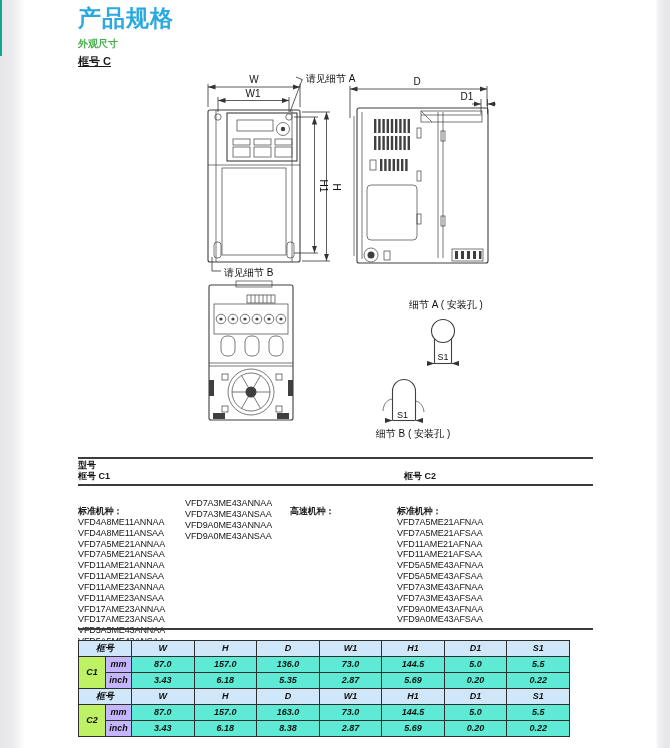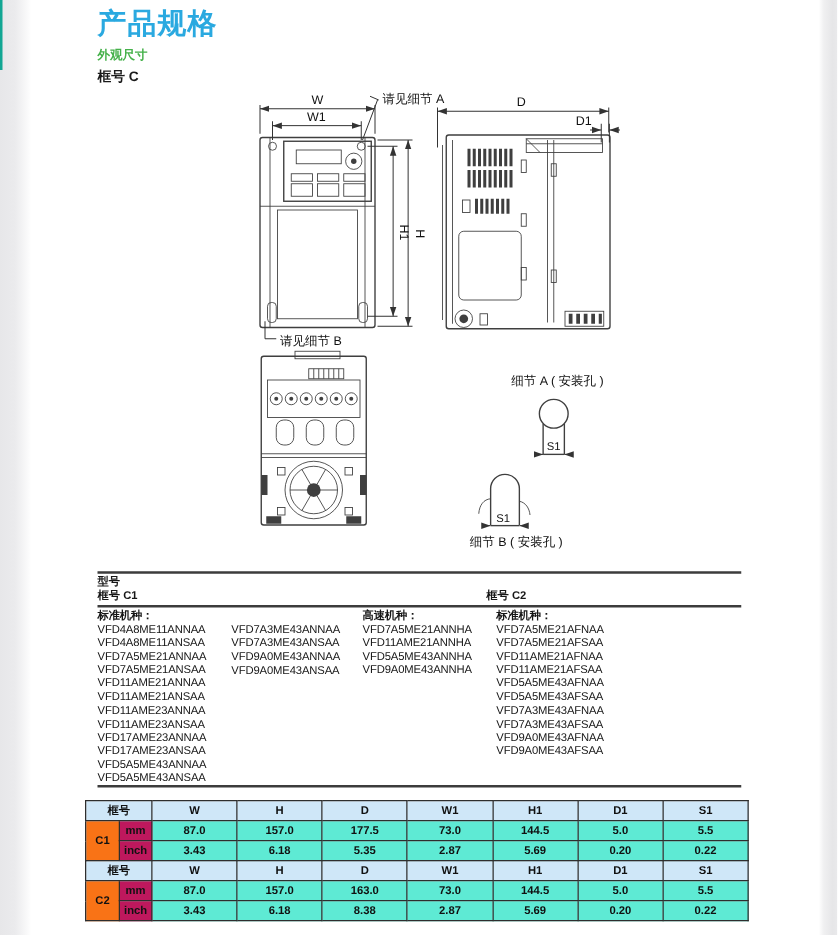--- a/index.html
+++ b/index.html
@@ -8,48 +8,48 @@
   
   .gutter-left{position:absolute;left:0;top:0;width:25px;height:748px;
     background:linear-gradient(90deg,#e7e7e9 0px,#ebebed 12px,#f5f5f6 19px,#ffffff 25px);}
   .gutter-right{position:absolute;left:655px;top:0;width:15px;height:748px;
     background:linear-gradient(90deg,#ffffff 0px,#f0f0f1 4px,#e6e6e8 11px,#e9e9eb 15px);}
   .corner-accent{position:absolute;left:0;top:0;width:2px;height:56px;background:#12a693;}
 
   
   .page-title{position:absolute;left:78px;top:3px;font-size:23px;font-weight:bold;letter-spacing:1px;}
   .section-title{position:absolute;left:78px;top:37px;font-size:10px;font-weight:bold;}
-  .frame-label{position:absolute;left:78px;top:54px;font-size:11px;font-weight:bold;color:#1a1a1a;}
+  .frame-label{position:absolute;left:78px;top:54px;font-size:11px;font-weight:bold;color:#1a1a1a;text-decoration:underline;}
 
   
   #drawing{position:absolute;left:0;top:0;width:670px;height:460px;}
   .ol{stroke:#3f3f3f;stroke-width:1.1;fill:none;}
   .olt{stroke:#3f3f3f;stroke-width:0.7;fill:none;}
   .dk{fill:#3f3f3f;stroke:none;}
   .dim{stroke:#333;stroke-width:0.8;fill:none;}
   text.dlab{font-size:10px;fill:#111;}
   text.slab{font-size:9px;fill:#111;}
   text.cap{font-size:10px;fill:#111;}
 
   
   .mline{position:absolute;left:78px;width:515px;height:0;border-top:2px solid #3c3c3c;}
   .mt-cell{position:absolute;font-size:9px;font-weight:bold;white-space:nowrap;}
   .model-col{position:absolute;top:487px;font-size:9px;line-height:10.85px;
              letter-spacing:-0.1px;white-space:nowrap;color:#161616;}
-  .model-col .hd{font-weight:bold;}
-
-  
-  table.dtable{position:absolute;left:68px;width:531px;border-collapse:collapse;table-layout:fixed;
-               font-size:9px;color:#111;}
+  .model-col .hd{font-weight:bold;margin-top:19px;}
+
+  
+  table.dtable{position:absolute;left:78px;width:492px;border-collapse:collapse;table-layout:fixed;
+               font-size:9px;color:#111;font-style:italic;}
   table.dtable td,table.dtable th{border:1px solid #2e2e2e;height:15px;padding:0;text-align:center;
                vertical-align:middle;font-weight:bold;line-height:1;}
   table.dtable{border:1.5px solid #2e2e2e;}
   .hcell{background:#cfe7f8;}
-  .fcell{background:#f97316;}
-  .ucell{background:#be185d;}
+  .fcell{background:#bef264;}
+  .ucell{background:#c4b5fd;}
   .vcell{background:#5eead4;}
 </style>
 </head>
 <body>
 
 <div id="page">
   <div class="gutter-left"></div>
   <div class="gutter-right"></div>
   <div class="corner-accent"></div>
 
@@ -256,21 +256,21 @@
       <line class="ol" x1="392.5" y1="420.5" x2="415.5" y2="420.5"></line>
       <text class="slab" x="402.5" y="417.5" text-anchor="middle">S1</text>
       <text class="cap" x="413" y="437" text-anchor="middle">细节 B ( 安装孔 )</text>
     </g>
   </svg>
 
   <div>
     <div class="mline" style="top:457px"></div>
     <div class="mt-cell" style="left:78px;top:459px">型号</div>
     <div class="mt-cell" style="left:78px;top:470px">框号 C1</div>
-    <div class="mt-cell" style="left:389px;top:470px">框号 C2</div>
+    <div class="mt-cell" style="left:404px;top:470px">框号 C2</div>
     <div class="mline" style="top:484px"></div>
 
     <div class="model-col" style="left:78px">
       <div class="hd">标准机种：</div>
       <div>
           <div>VFD4A8ME11ANNAA</div>
           <div>VFD4A8ME11ANSAA</div>
           <div>VFD7A5ME21ANNAA</div>
           <div>VFD7A5ME21ANSAA</div>
           <div>VFD11AME21ANNAA</div>
@@ -286,26 +286,20 @@
     <div class="model-col" style="left:185px;padding-top:11px">
       <div>
           <div>VFD7A3ME43ANNAA</div>
           <div>VFD7A3ME43ANSAA</div>
           <div>VFD9A0ME43ANNAA</div>
           <div>VFD9A0ME43ANSAA</div>
         </div>
     </div>
     <div class="model-col" style="left:290px">
       <div class="hd">高速机种：</div>
-      <div>
-          <div>VFD7A5ME21ANNHA</div>
-          <div>VFD11AME21ANNHA</div>
-          <div>VFD5A5ME43ANNHA</div>
-          <div>VFD9A0ME43ANNHA</div>
-        </div>
     </div>
     <div class="model-col" style="left:397px">
       <div class="hd">标准机种：</div>
       <div>
           <div>VFD7A5ME21AFNAA</div>
           <div>VFD7A5ME21AFSAA</div>
           <div>VFD11AME21AFNAA</div>
           <div>VFD11AME21AFSAA</div>
           <div>VFD5A5ME43AFNAA</div>
           <div>VFD5A5ME43AFSAA</div>
@@ -334,21 +328,21 @@
           <th class="hcell">W1</th>
           <th class="hcell">H1</th>
           <th class="hcell">D1</th>
           <th class="hcell">S1</th>
         </tr>
     <tr>
       <td class="fcell" rowspan="2">C1</td>
       <td class="ucell">mm</td>
     <td class="vcell">87.0</td>
           <td class="vcell">157.0</td>
-          <td class="vcell">177.5</td>
+          <td class="vcell">136.0</td>
           <td class="vcell">73.0</td>
           <td class="vcell">144.5</td>
           <td class="vcell">5.0</td>
           <td class="vcell">5.5</td>
         </tr>
     <tr>
       <td class="ucell">inch</td>
     <td class="vcell">3.43</td>
           <td class="vcell">6.18</td>
           <td class="vcell">5.35</td>

